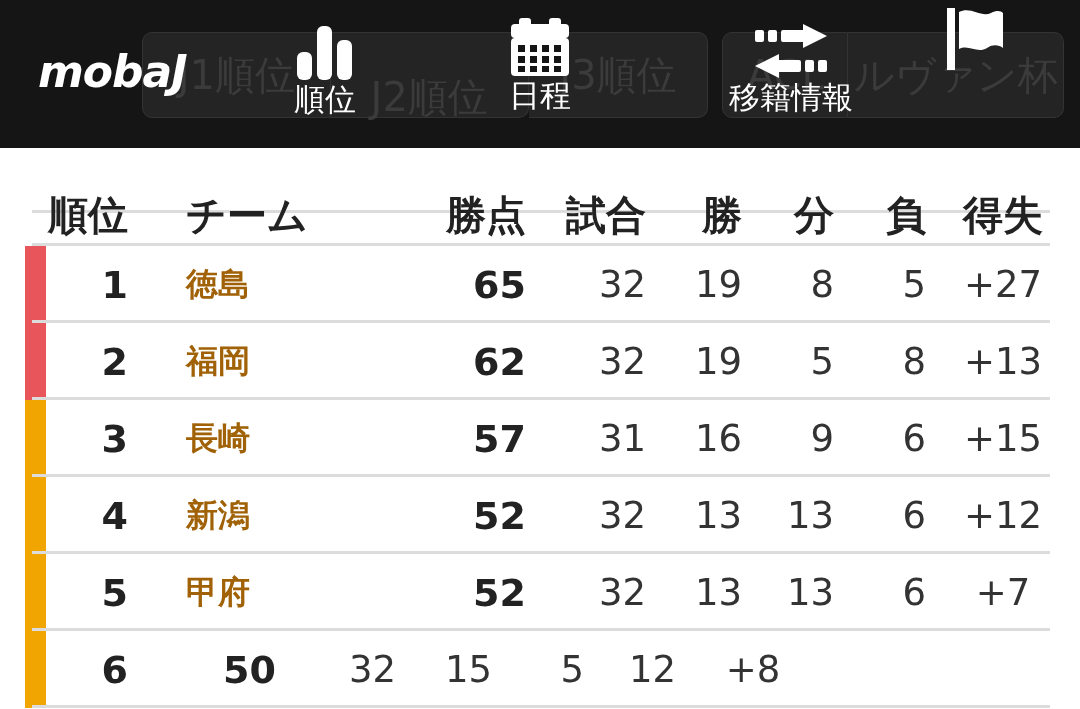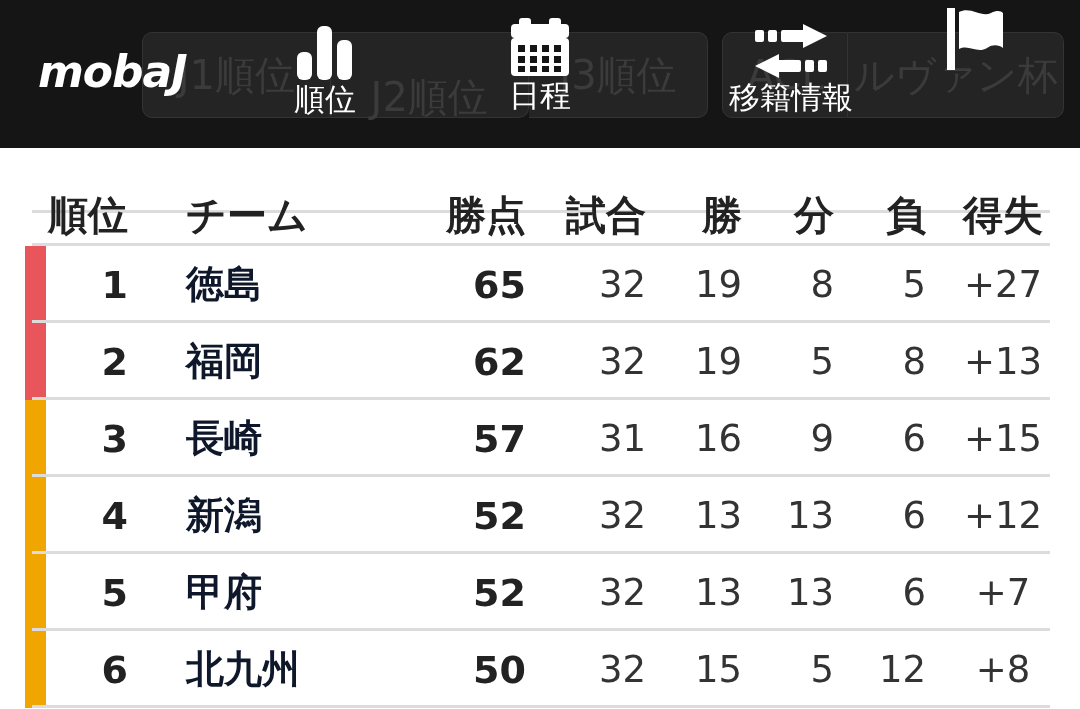--- a/index.html
+++ b/index.html
@@ -161,22 +161,22 @@
   }
   .head-row .c-team { padding-left: 46px; }
 
   .rank-val {
     color: #222222;
     font-size: 38px;
     font-weight: bold;
     font-family: "DejaVu Sans", "Liberation Sans", sans-serif;
   }
   .team-val {
-    color: #0f172a;
-    font-size: 38px;
+    color: #a16207;
+    font-size: 32px;
     font-weight: bold;
     font-family: "DejaVu Sans", "Liberation Sans", sans-serif;
     text-align: center;
   }
   .pts-val {
     color: #222222;
     font-size: 38px;
     font-weight: bold;
     font-family: "DejaVu Sans", "Liberation Sans", sans-serif;
   }
@@ -354,21 +354,20 @@
         <div class="c-played"><span class="stat-val">32</span></div>
         <div class="c-win"><span class="stat-val">13</span></div>
         <div class="c-draw"><span class="stat-val">13</span></div>
         <div class="c-loss"><span class="stat-val">6</span></div>
         <div class="c-gd"><span class="stat-val">+7</span></div>
         <div class="rule"></div>
       </div>
       <div class="row">
         <div class="accent" style="background: rgb(240, 165, 0);"></div>
         <div class="c-rank"><span class="rank-val">6</span></div>
-        <div class="c-team"><span class="team-val">北九州</span></div>
         <div class="c-pts"><span class="pts-val">50</span></div>
         <div class="c-played"><span class="stat-val">32</span></div>
         <div class="c-win"><span class="stat-val">15</span></div>
         <div class="c-draw"><span class="stat-val">5</span></div>
         <div class="c-loss"><span class="stat-val">12</span></div>
         <div class="c-gd"><span class="stat-val">+8</span></div>
         <div class="rule"></div>
       </div>
     </div>
 

